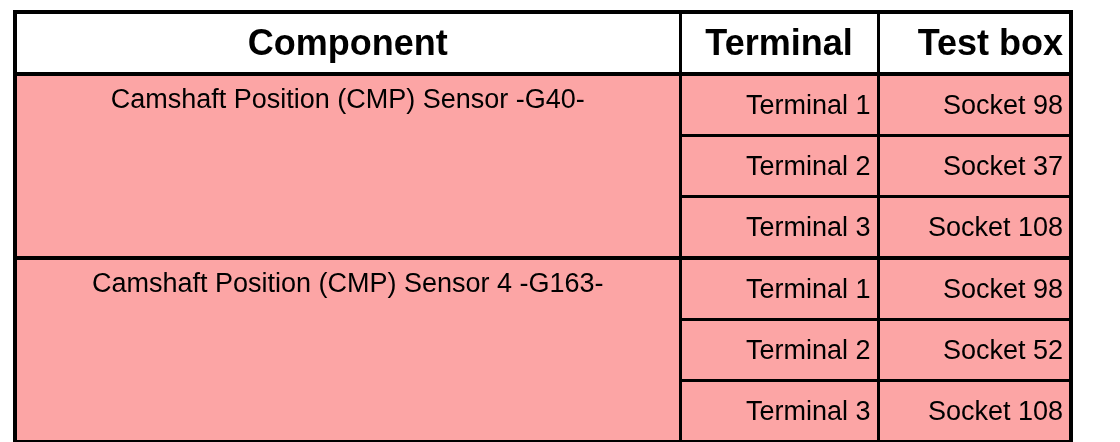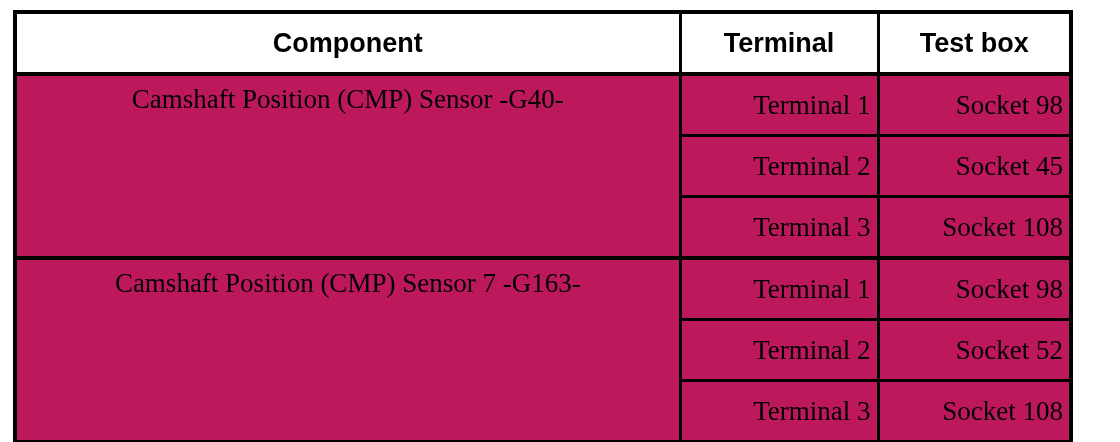--- a/index.html
+++ b/index.html
@@ -39,44 +39,43 @@
     border: 4px solid #000000;
     background: #ffffff;
   }
 
   table.pinout-table col.col-component { width: 665px; }
   table.pinout-table col.col-connector { width: 198px; }
   table.pinout-table col.col-testbox   { width: 193px; }
 
   
   thead th {
-    font-size: 27px;
+    font-size: 36px;
     font-weight: bold;
     text-align: center;
     vertical-align: middle;
     padding: 0 6px;
     height: 58px;
     border-bottom: 4px solid #000000;
     border-right: 3px solid #000000;
     background: #ffffff;
     letter-spacing: 0px;
   }
-  thead th:last-child { border-right: none; }
+  thead th:last-child { border-right: none; text-align: right; }
 
   
   tbody td {
     font-size: 27px;
     font-weight: normal;
     vertical-align: middle;
     padding: 0 6px;
     height: 58px;
-    background: #be185d;
+    background: #fca5a5;
     border-right: 3px solid #000000;
     border-bottom: 3px solid #000000;
-    font-family: Liberation Serif, serif;
   }
   tbody td:last-child { border-right: none; }
 
   
   tbody td.component-cell {
     vertical-align: top;
     text-align: center;
     padding-top: 8px;
     border-bottom: 4px solid #000000;
     border-right: 3px solid #000000;
@@ -113,29 +112,29 @@
       </thead>
       <tbody>
 
         <tr>
           <td class="component-cell" rowspan="3">Camshaft Position (CMP) Sensor -G40-</td>
           <td class="connector-cell">Terminal 1</td>
           <td class="testbox-cell">Socket 98</td>
         </tr>
         <tr>
           <td class="connector-cell">Terminal 2</td>
-          <td class="testbox-cell">Socket 45</td>
+          <td class="testbox-cell">Socket 37</td>
         </tr>
         <tr class="group-end">
           <td class="connector-cell">Terminal 3</td>
           <td class="testbox-cell">Socket 108</td>
         </tr>
 
         <tr>
-          <td class="component-cell" rowspan="3">Camshaft Position (CMP) Sensor 7 -G163-</td>
+          <td class="component-cell" rowspan="3">Camshaft Position (CMP) Sensor 4 -G163-</td>
           <td class="connector-cell">Terminal 1</td>
           <td class="testbox-cell">Socket 98</td>
         </tr>
         <tr>
           <td class="connector-cell">Terminal 2</td>
           <td class="testbox-cell">Socket 52</td>
         </tr>
         <tr class="group-end last-row">
           <td class="connector-cell">Terminal 3</td>
           <td class="testbox-cell">Socket 108</td>

